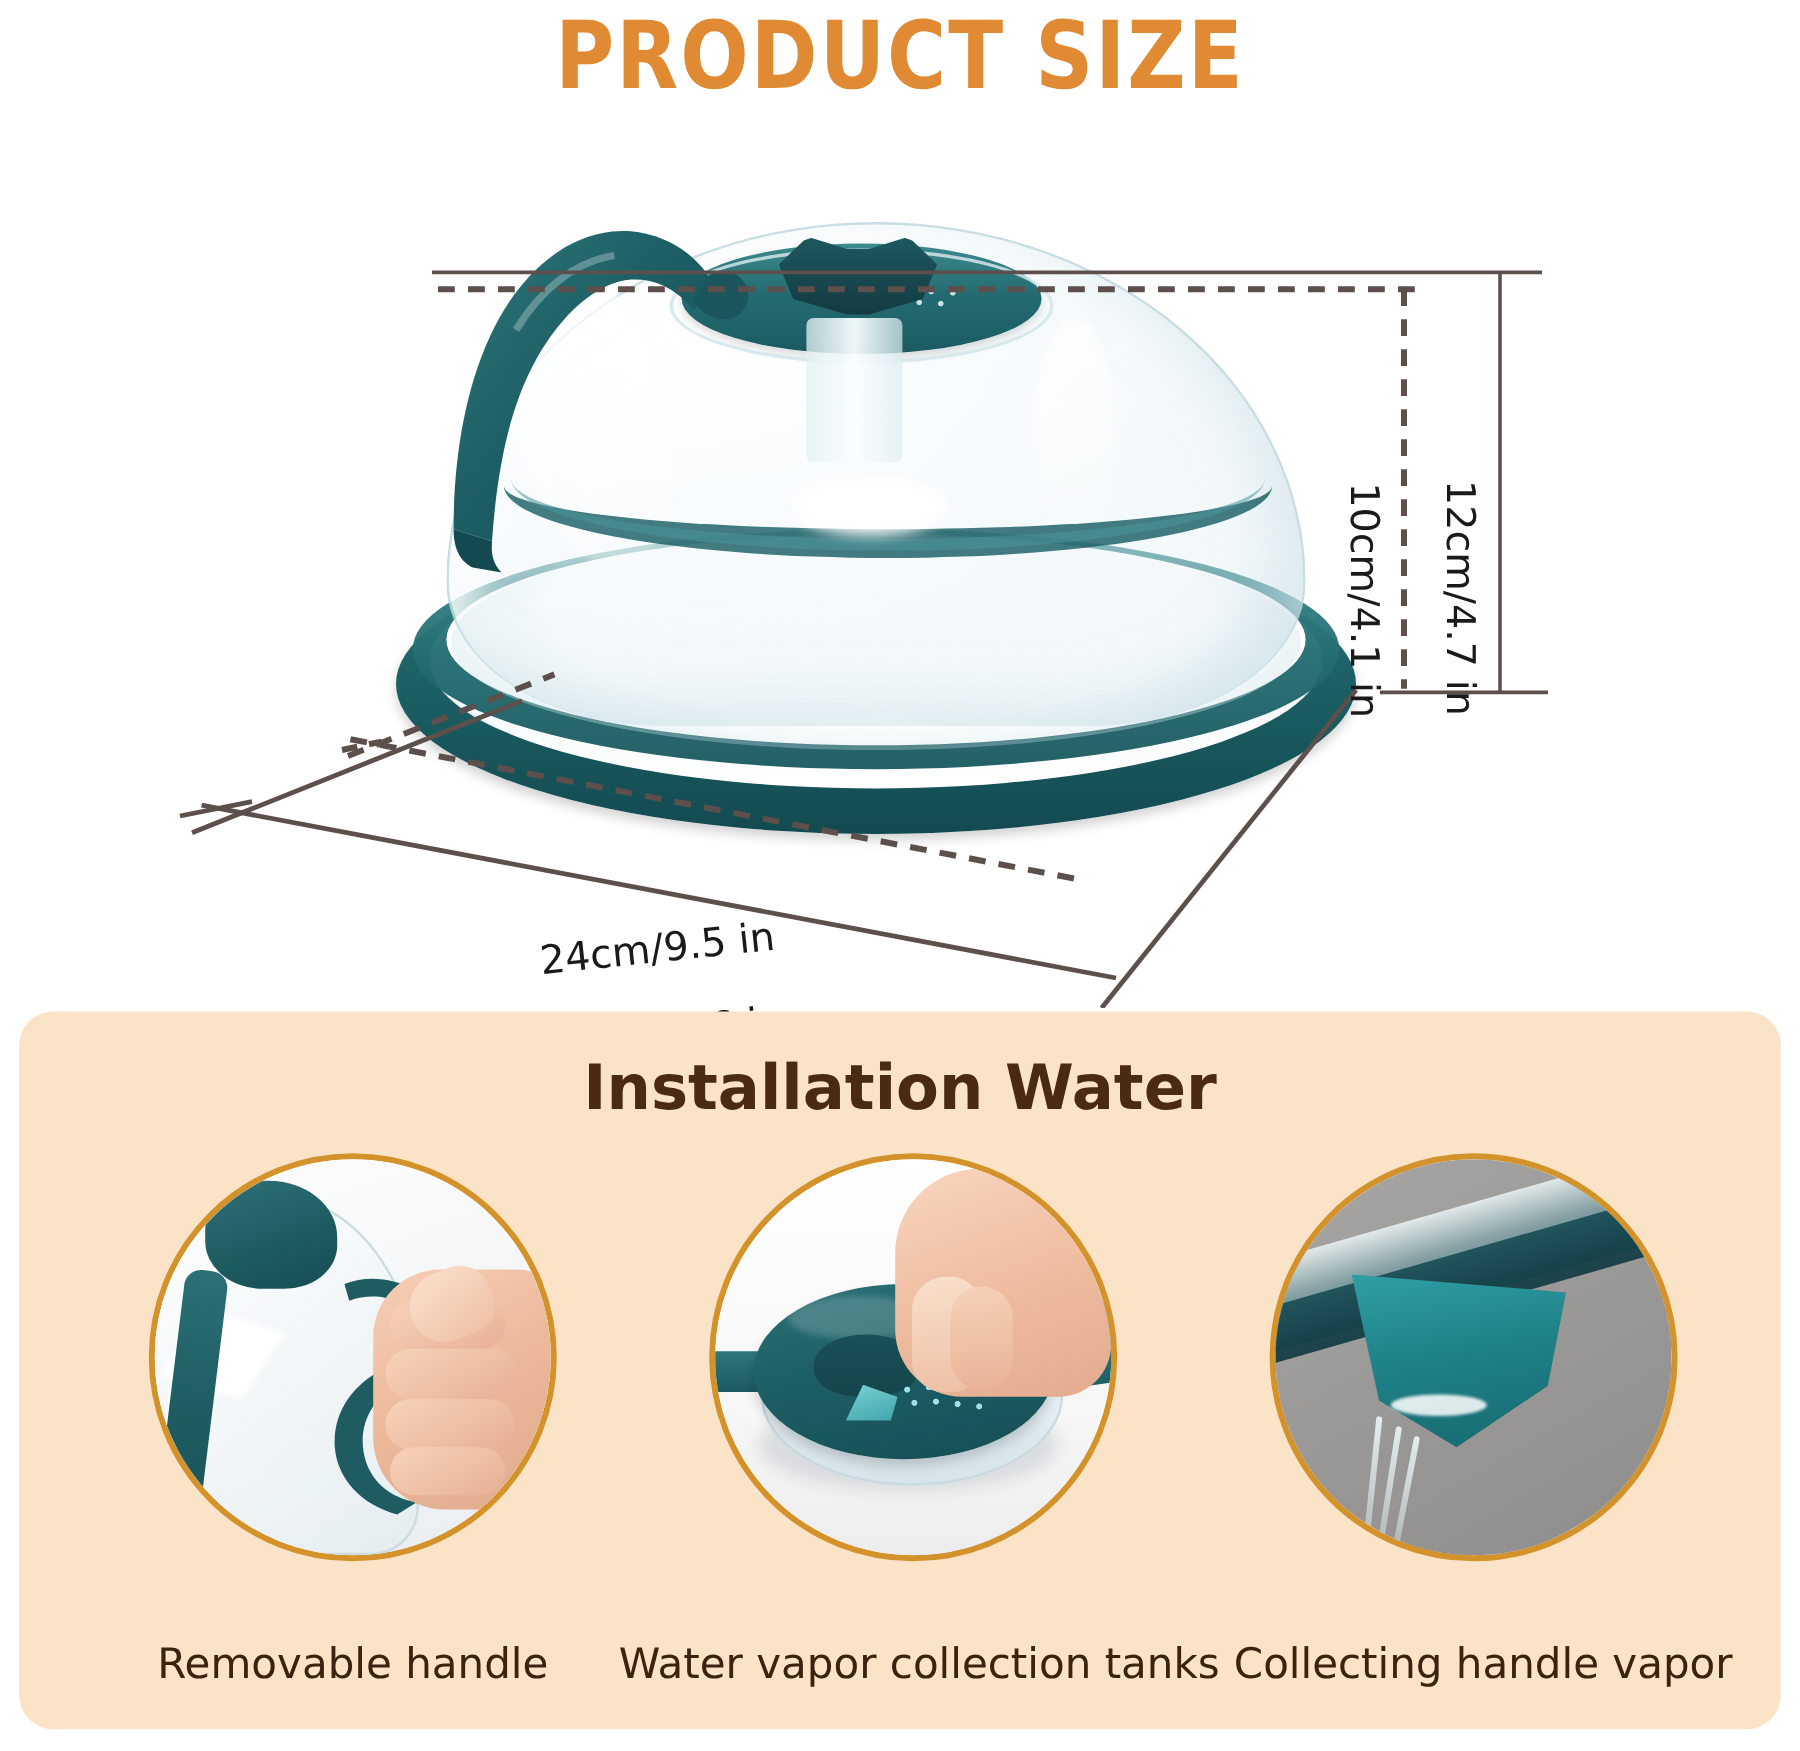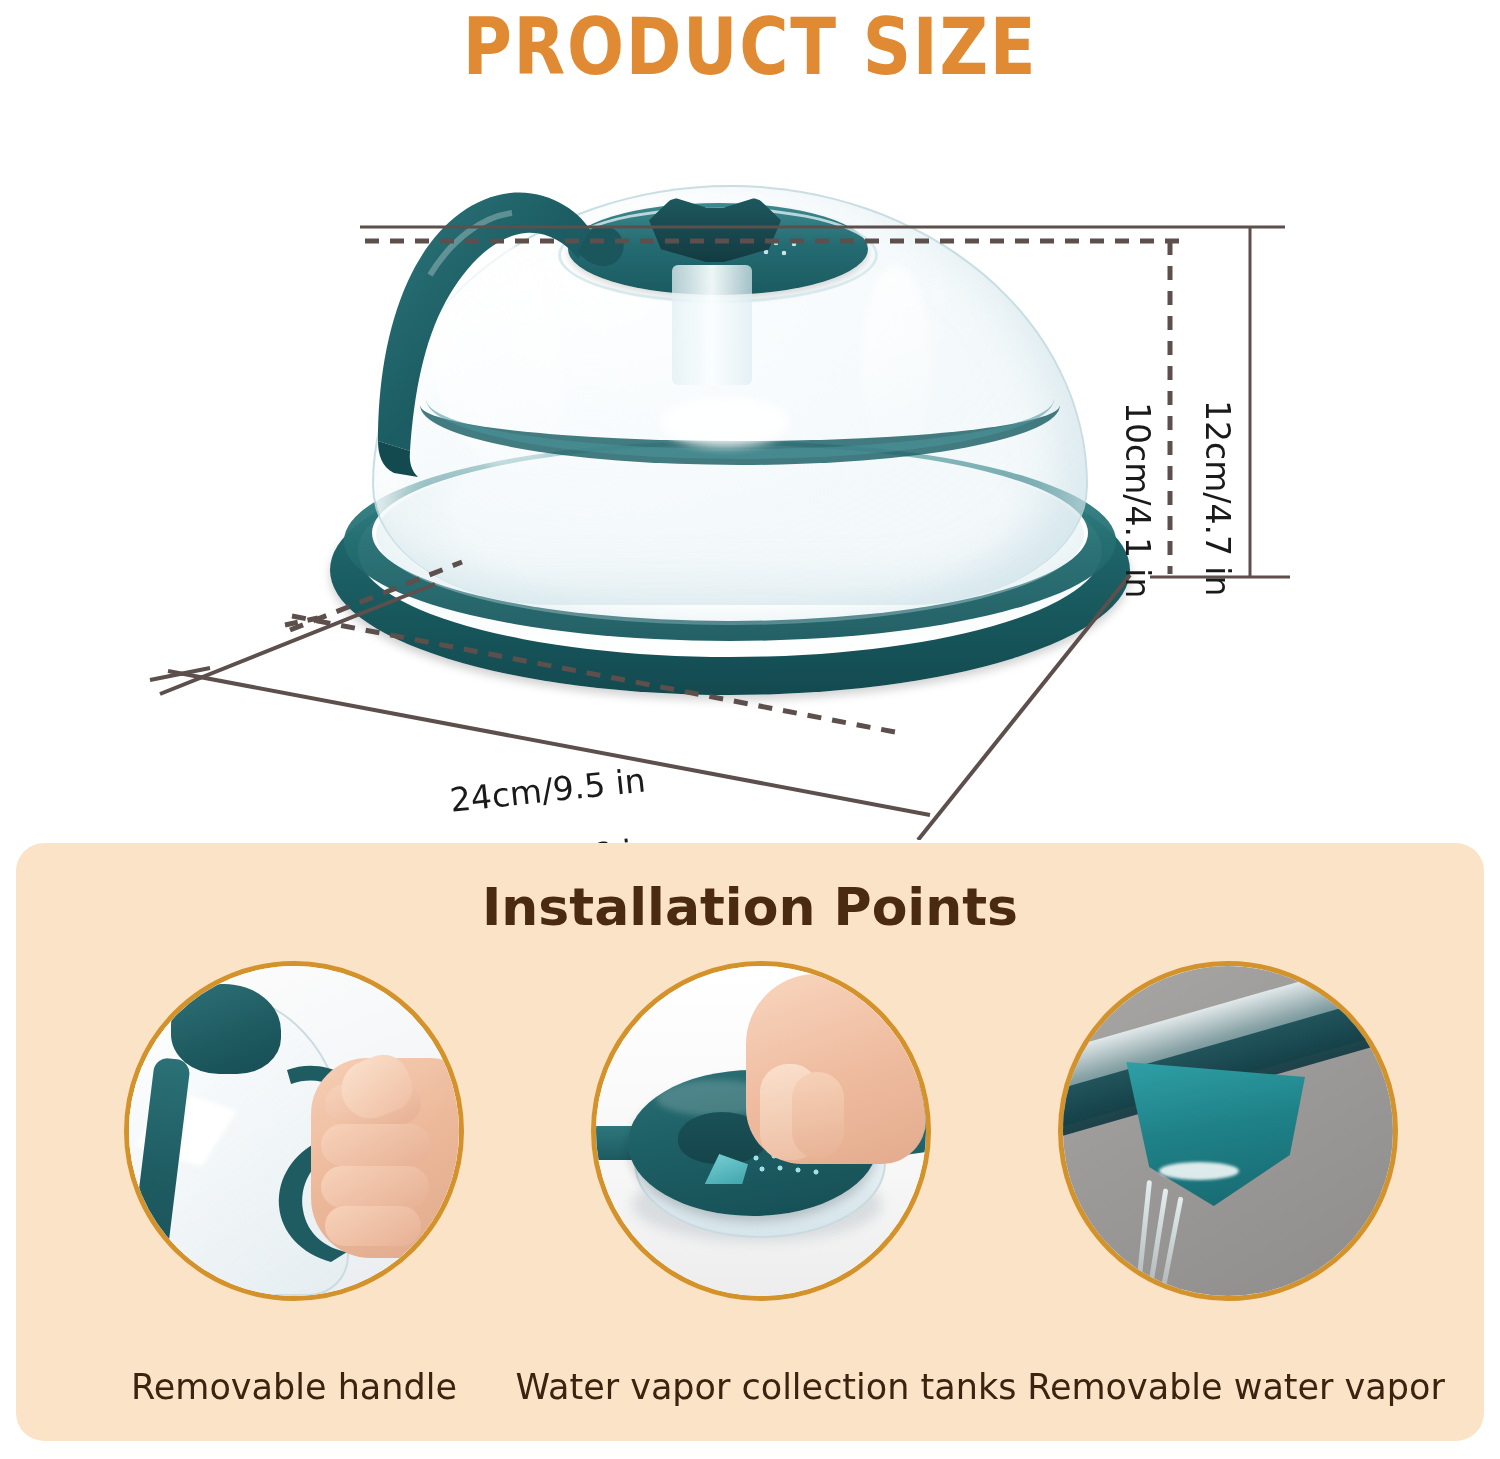--- a/index.html
+++ b/index.html
@@ -422,21 +422,21 @@
       </g>
     </svg>
 
     <div class="dim-label dim-v-12">12cm/4.7 in</div>
     <div class="dim-label dim-v-10">10cm/4.1 in</div>
     <div class="dim-label dim-h-24">24cm/9.5 in</div>
     <div class="dim-label dim-h-295">29.5cm/11.6 in</div>
   </div>
 
   <div class="panel">
-    <div class="panel-title">Installation Points</div>
+    <div class="panel-title">Installation Water</div>
 
     <div class="circles">
 
       <div class="circle-item c1">
         <div class="circle-frame">
           <div class="circle-inner">
             <div class="s1-bg"></div>
             <div class="s1-dome"></div>
             <div class="s1-gloss"></div>
             <div class="s1-topknob"></div>
@@ -489,16 +489,16 @@
             <div class="s3-drip s3-d1"></div>
             <div class="s3-drip s3-d2"></div>
             <div class="s3-drip s3-d3"></div>
           </div>
         </div>
       </div>
     </div>
 
     <div class="caption cap2">Water vapor collection tanks</div>
     <div class="caption cap1">Removable handle</div>
-    <div class="caption cap3">Removable water vapor</div>
+    <div class="caption cap3">Collecting handle vapor</div>
   </div>
 
 </div>
 
 </body></html>

